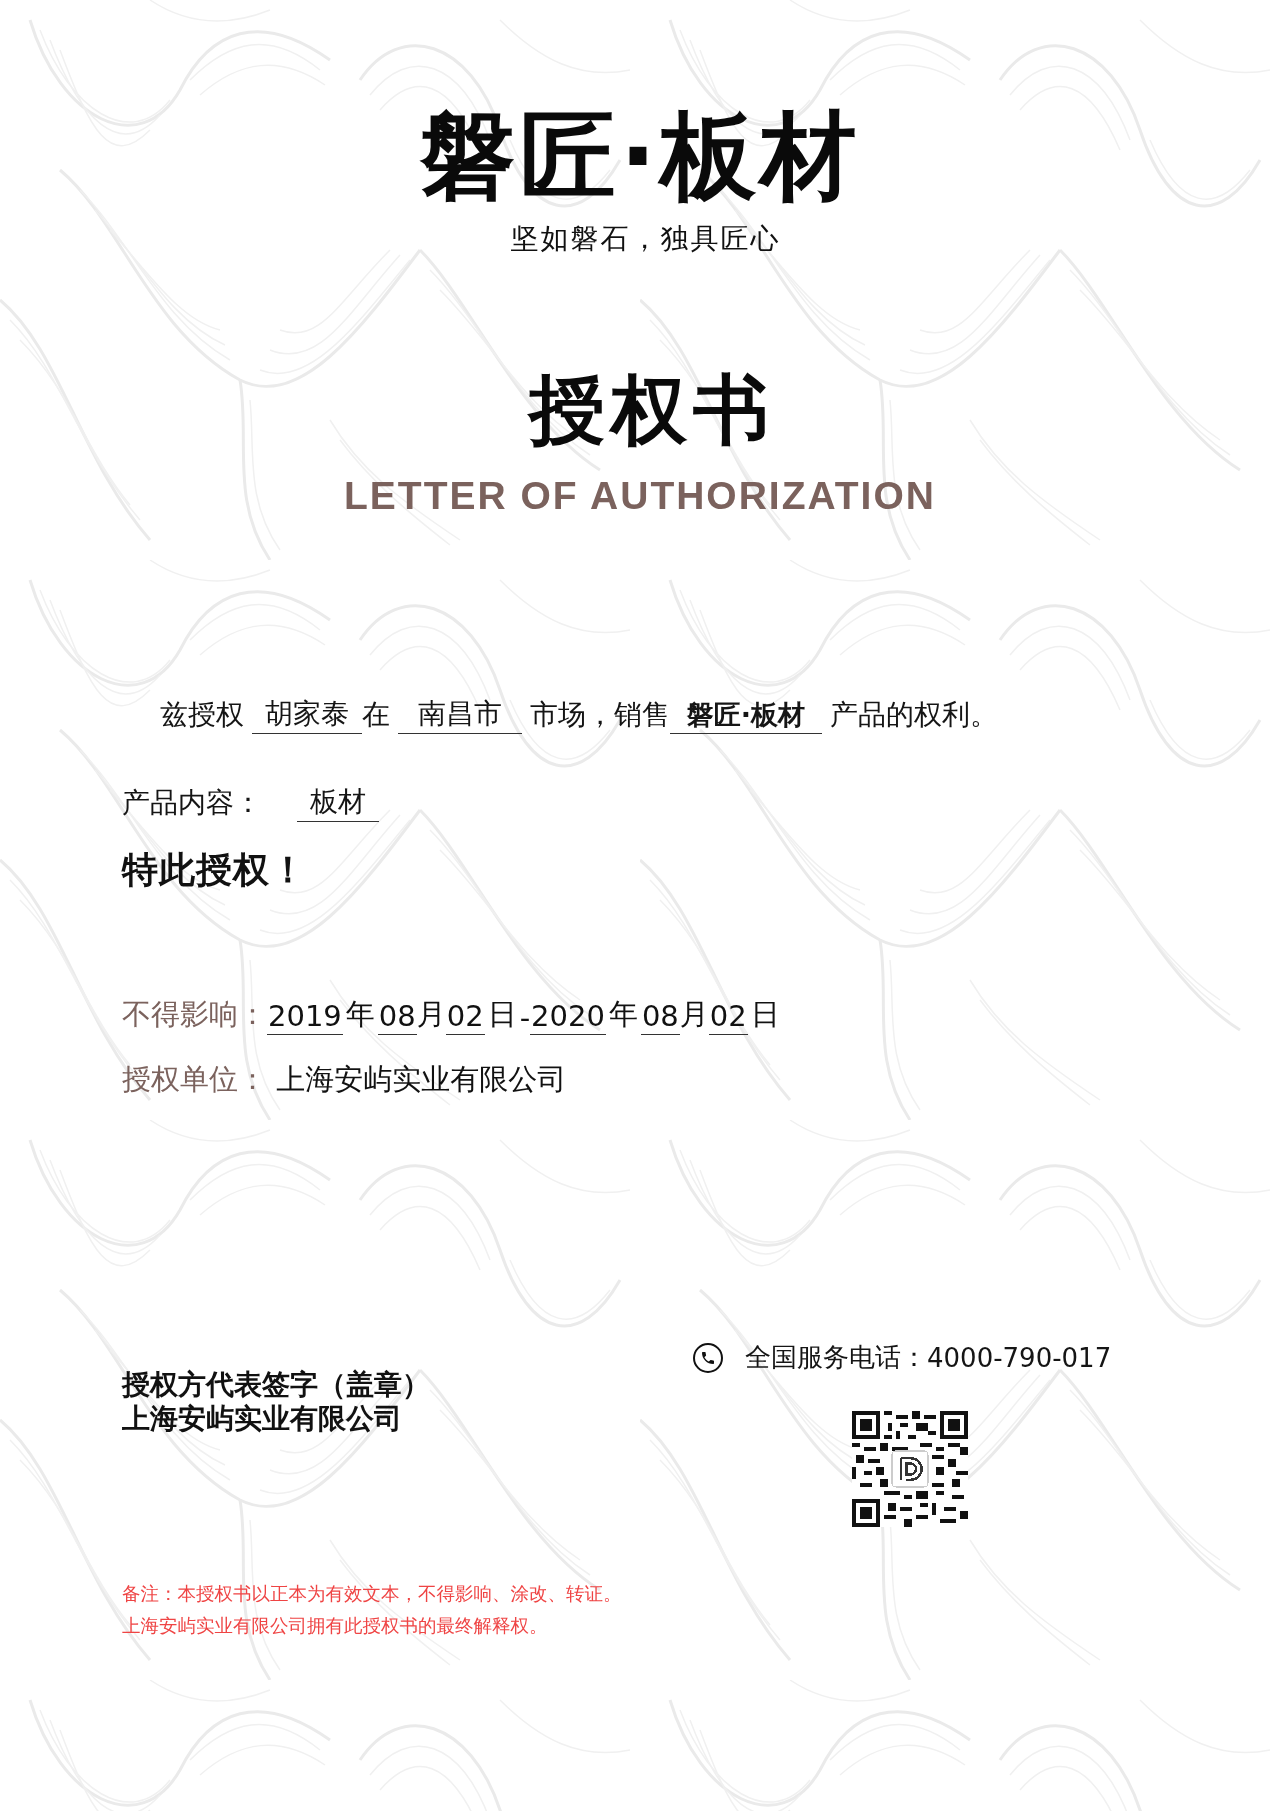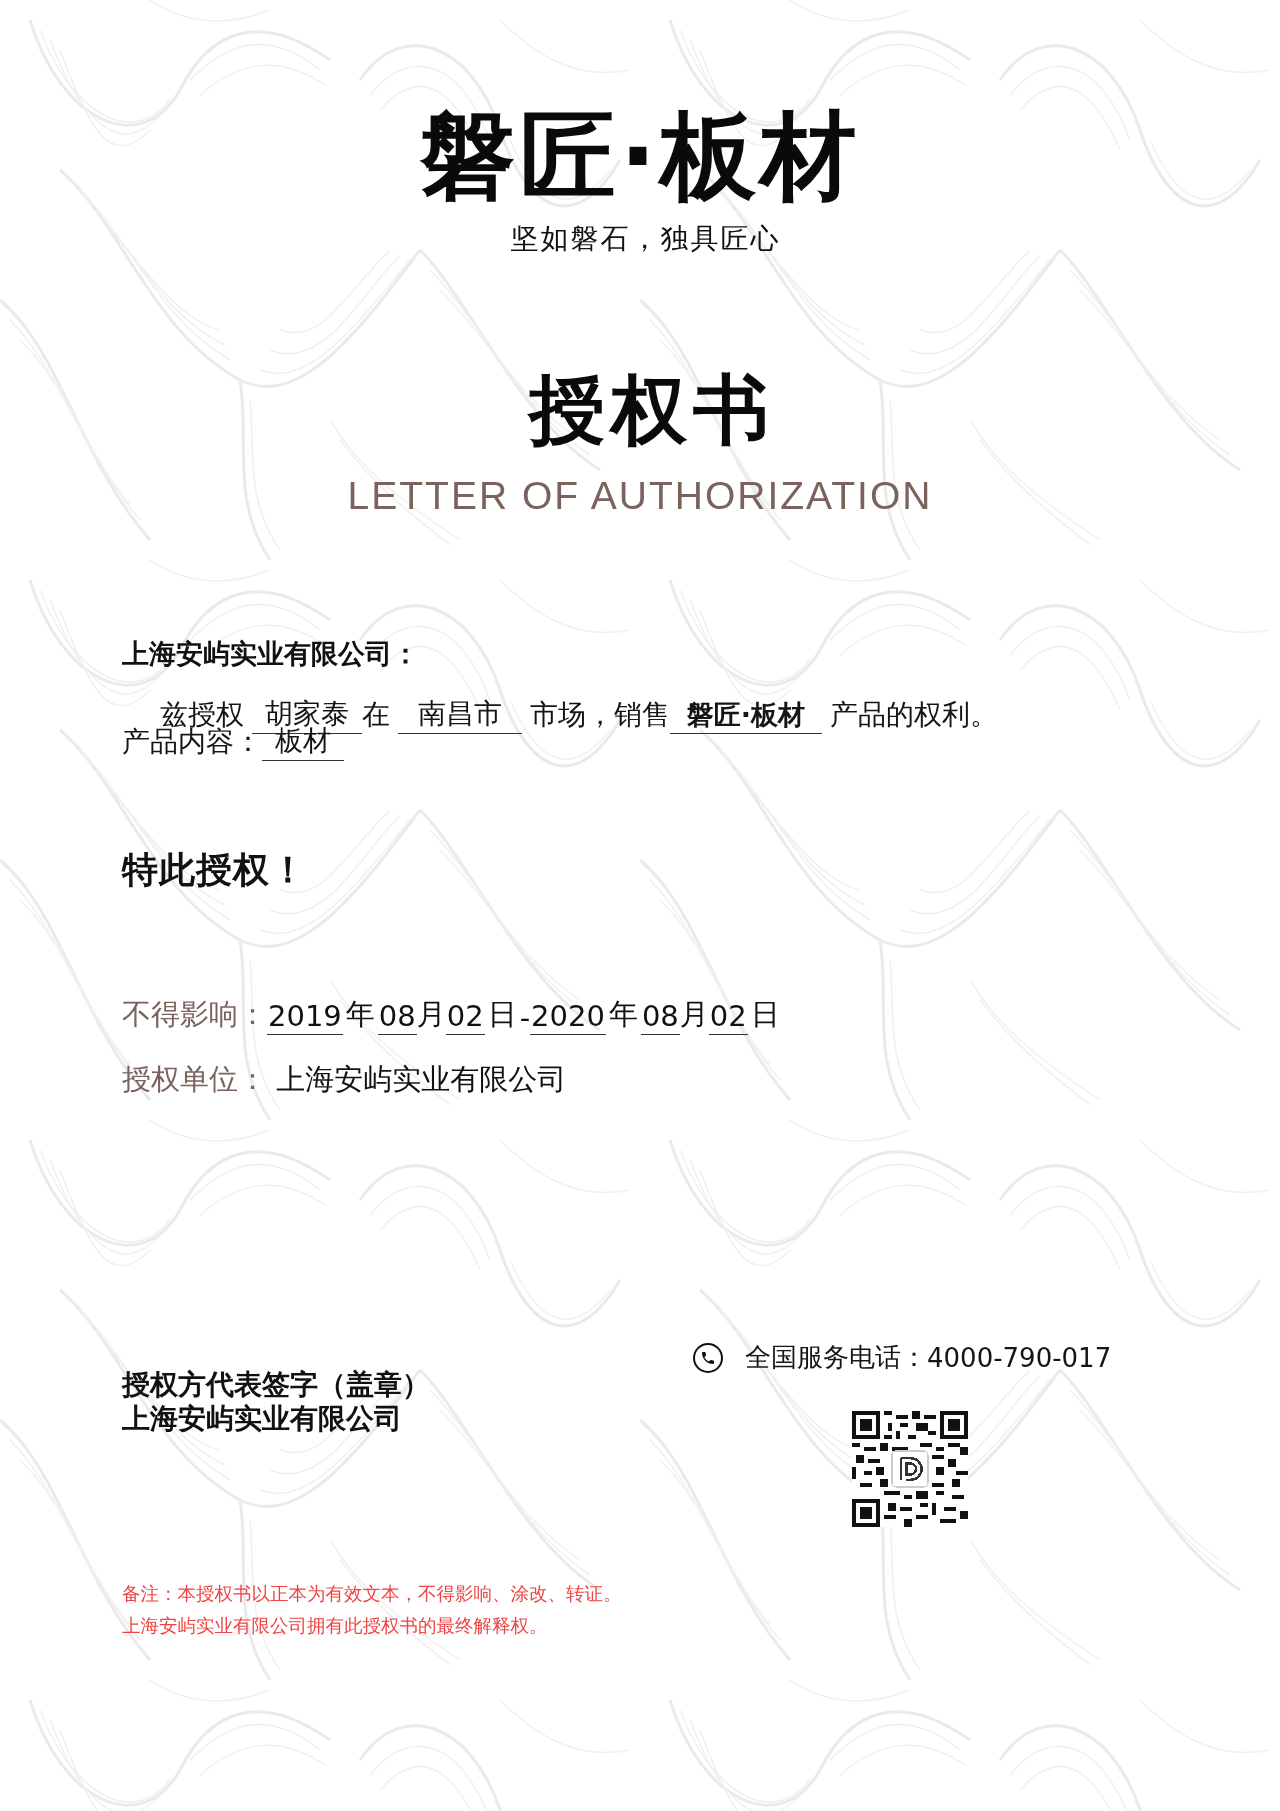--- a/index.html
+++ b/index.html
@@ -51,40 +51,40 @@
       font-weight: bold;
       letter-spacing: 6px;
       line-height: 1;
       color: #0a0a0a;
       padding-left: 24px;
     }
     .doc-subtitle {
       left: 0; right: 0; top: 474px;
       text-align: center;
       font-size: 39px;
-      font-weight: normal;
+      font-weight: bold;
       letter-spacing: 2px;
       color: #7b625d;
       font-family: "Liberation Sans", "DejaVu Sans", sans-serif;
     }
 
     .addressee {
       left: 122px; top: 636px;
       font-size: 27px;
       font-weight: bold;
     }
     .line {
       left: 122px;
       font-size: 28px;
       color: #151515;
       display: flex;
       align-items: flex-end;
     }
     .line-grant { top: 696px; margin-left: 38px; }
-    .line-product { top: 723px; }
+    .line-product { top: 784px; gap: 35px; }
     .fill {
       display: inline-block;
       border-bottom: 1.5px solid #333;
       text-align: center;
       padding: 0 6px 2px;
       line-height: 1.2;
     }
     .fill.bold { font-weight: bold; font-size: 27px; }
     .gap { display: inline-block; width: 8px; }
 
@@ -200,21 +200,20 @@
 </svg>
 
 <div class="page">
 
   <div class="abs brand-title">磐匠·板材</div>
   <div class="abs brand-slogan">坚如磐石，独具匠心</div>
 
   <div class="abs doc-title">授权书</div>
   <div class="abs doc-subtitle">LETTER OF AUTHORIZATION</div>
 
-  <div class="abs addressee">上海安屿实业有限公司：</div>
 
   <div class="abs line line-grant">
     <span>兹授权</span>
     <span class="gap"></span>
     <span class="fill" style="min-width:98px">胡家泰</span>
     <span>在</span>
     <span class="gap"></span>
     <span class="fill" style="min-width:112px">南昌市</span>
     <span class="gap"></span>
     <span>市场，销售</span>

